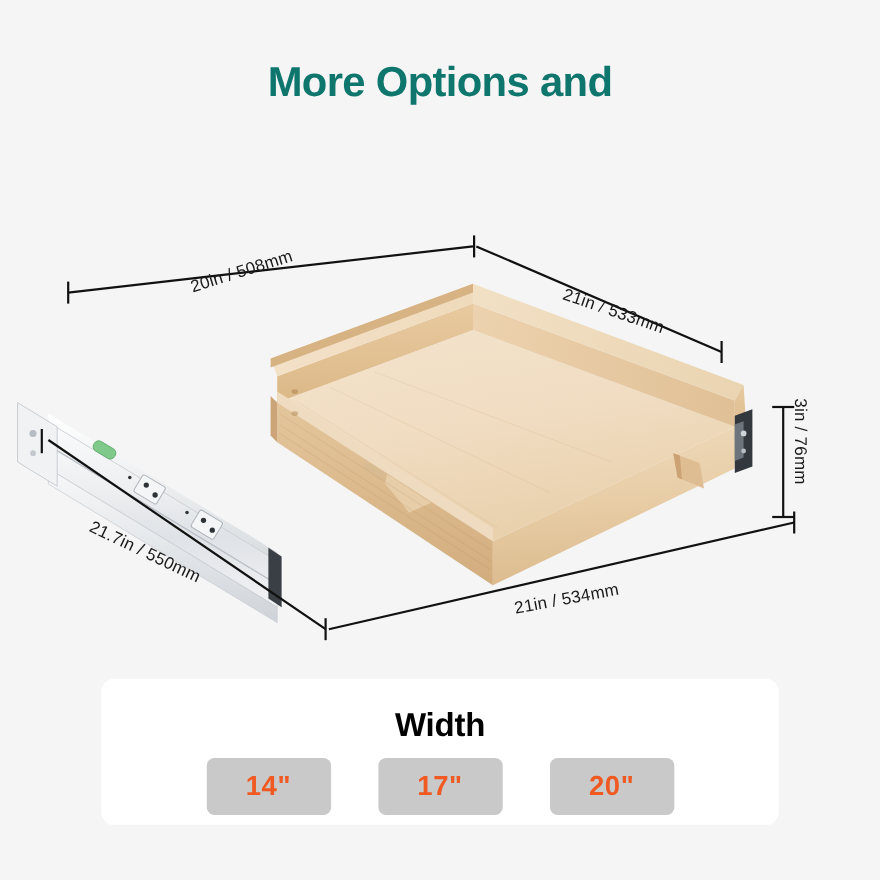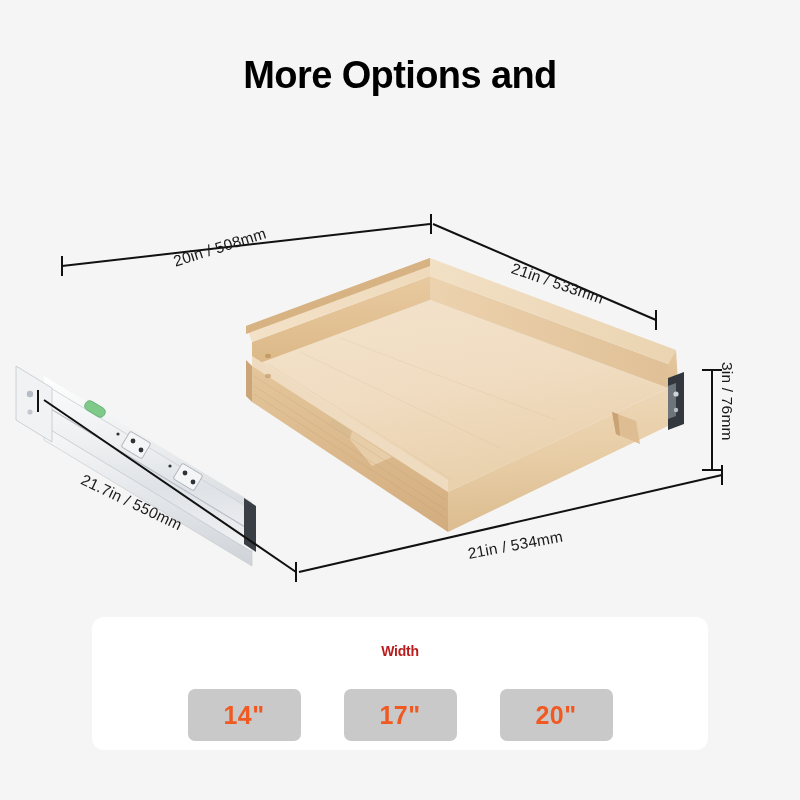--- a/index.html
+++ b/index.html
@@ -21,21 +21,21 @@
     height: 800px;
   }
 
   
   .headline {
     position: absolute;
     left: 0;
     top: 52px;
     width: 800px;
     text-align: center;
-    color: #000000;
+    color: #0f766e;
     font-size: 38px;
     font-weight: bold;
     line-height: 1.22;
     letter-spacing: -0.6px;
   }
   .headline .line {
     display: block;
   }
 
   
@@ -99,23 +99,23 @@
     height: 133px;
     background: #ffffff;
     border-radius: 12px;
   }
   #width-title {
     position: absolute;
     left: 0;
     top: 26px;
     width: 616px;
     text-align: center;
-    font-size: 14px;
+    font-size: 30px;
     font-weight: bold;
-    color: #b91c1c;
+    color: #000000;
     letter-spacing: -0.2px;
   }
   #width-options {
     position: absolute;
     left: 0;
     top: 72px;
     width: 616px;
     display: flex;
     justify-content: center;
     gap: 43px;

